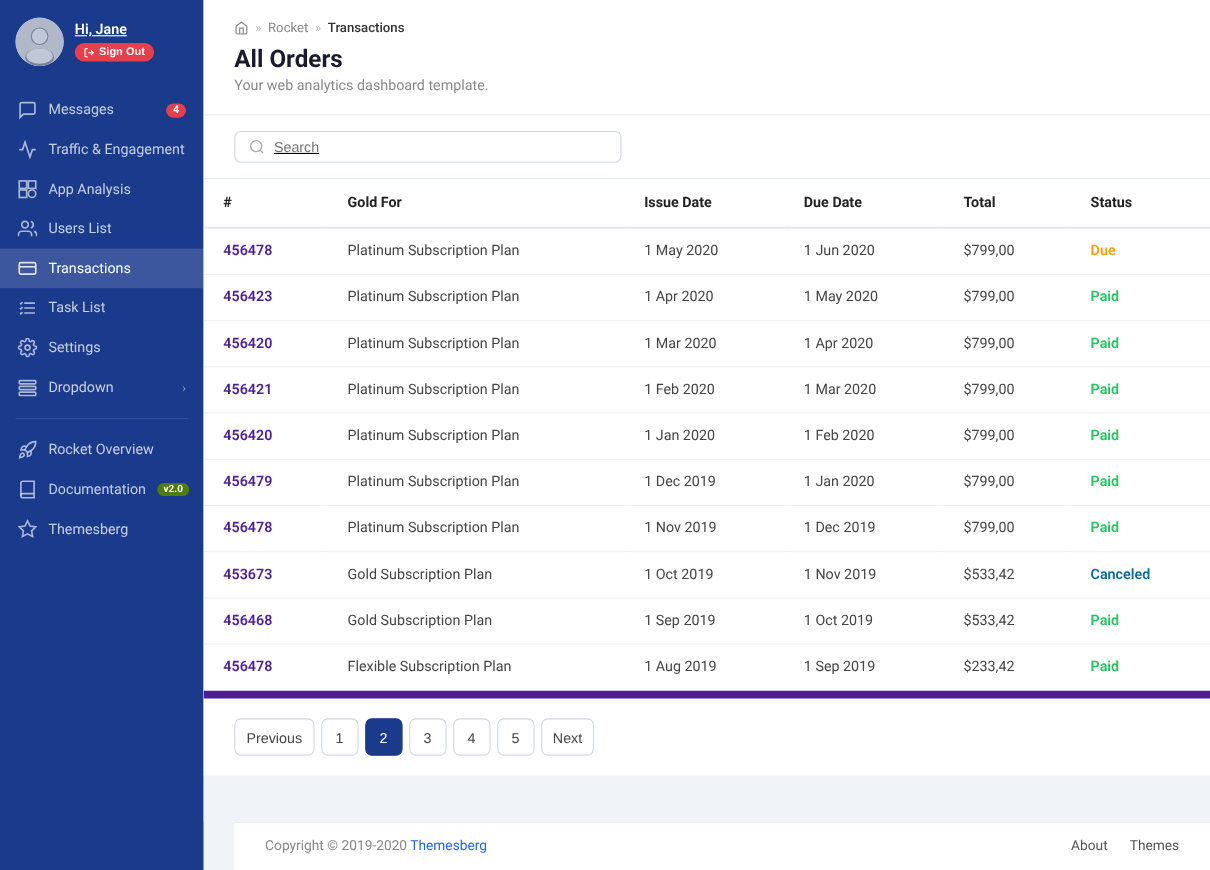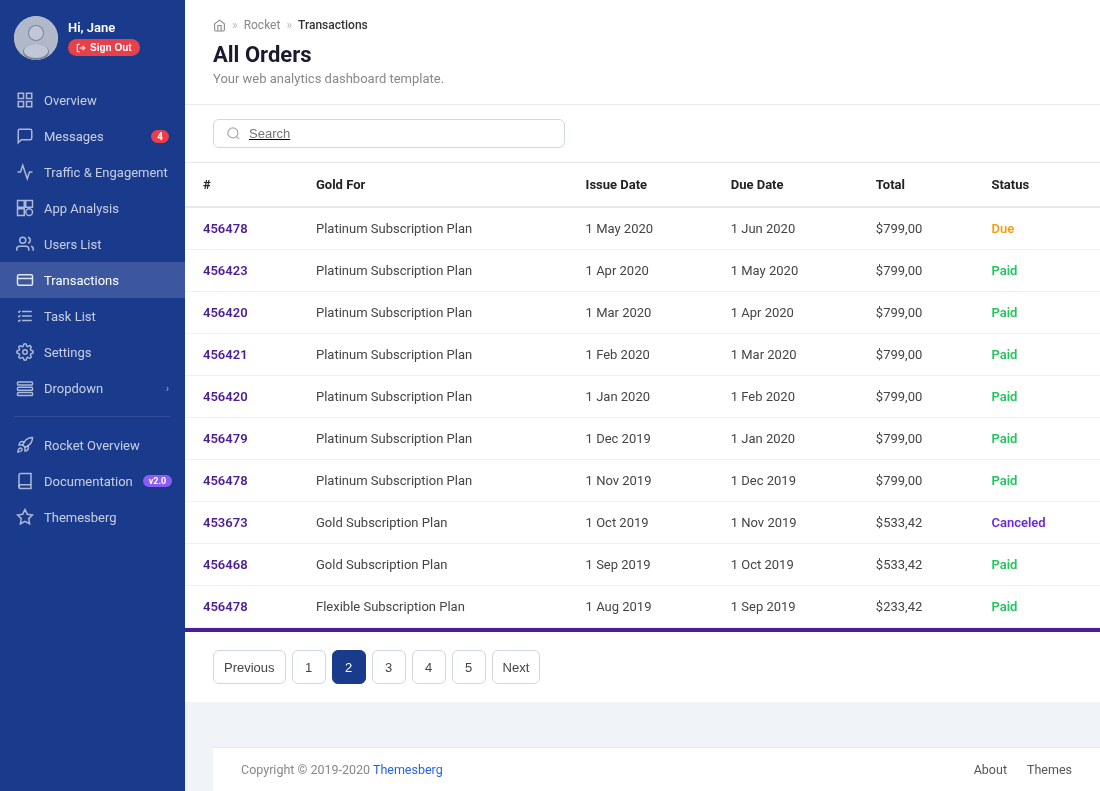--- a/index.html
+++ b/index.html
@@ -25,21 +25,21 @@
     .avatar {
       width: 44px;
       height: 44px;
       border-radius: 50%;
       background: #ccc;
       overflow: hidden;
       flex-shrink: 0;
     }
     .avatar svg { width: 44px; height: 44px; }
     .user-info { display: flex; flex-direction: column; }
-    .hi-name { font-size: 13px; font-weight: 600; color: #fff; }
+    .hi-name { font-size: 13px; font-weight: 600; color: #fff; text-decoration: underline; }
     .sign-out-btn {
       display: flex; align-items: center; gap: 4px;
       background: #e8404a; border: none; border-radius: 12px;
       color: #fff; font-size: 10px; font-weight: 600; padding: 3px 8px;
       cursor: pointer; margin-top: 4px; width: fit-content;
     }
     .sidebar-nav { flex: 1; padding: 8px 0; }
     .nav-item {
       display: flex; align-items: center; gap: 10px;
       padding: 9px 16px;
@@ -122,28 +122,28 @@
       text-align: left;
       font-weight: 700;
       color: #222;
       font-size: 13px;
     }
     tbody tr { border-bottom: 1px solid #eef0f5; }
     tbody td { padding: 13px 18px; color: #444; font-size: 13px; }
     .order-link { color: #4c1d95; text-decoration: none; font-weight: 600; }
     .status-due { color: #f59e0b; font-weight: 600; }
     .status-paid { color: #22c55e; font-weight: 600; }
-    .status-canceled { color: #6d28d9; font-weight: 600; }
+    .status-canceled { color: #0369a1; font-weight: 600; }
 
     
     .pagination-section {
       background: #fff;
       padding: 18px 28px;
       display: flex; align-items: center; gap: 6px;
-      border-top: 4px solid #4c1d95;
+      border-top: 7px solid #4c1d95;
     }
     .page-btn {
       display: flex; align-items: center; justify-content: center;
       min-width: 34px; height: 34px;
       border: 1.5px solid #d0d7e3;
       border-radius: 6px;
       background: #fff;
       color: #444;
       font-size: 13px;
       cursor: pointer;
@@ -187,29 +187,20 @@
             <polyline points="16 17 21 12 16 7"></polyline>
             <line x1="21" y1="12" x2="9" y2="12"></line>
           </svg>
         <span>Sign Out</span>
       </button>
     </div>
   </div>
 
   <nav class="sidebar-nav">
 
-    <div class="nav-item">
-      <svg class="nav-icon" viewBox="0 0 24 24" fill="none" stroke="currentColor" stroke-width="2">
-          <rect x="3" y="3" width="7" height="7"></rect>
-          <rect x="14" y="3" width="7" height="7"></rect>
-          <rect x="3" y="14" width="7" height="7"></rect>
-          <rect x="14" y="14" width="7" height="7"></rect>
-        </svg>
-      <span>Overview</span>
-    </div>
 
     <div class="nav-item">
       <svg class="nav-icon" viewBox="0 0 24 24" fill="none" stroke="currentColor" stroke-width="2">
           <path d="M21 15a2 2 0 0 1-2 2H7l-4 4V5a2 2 0 0 1 2-2h14a2 2 0 0 1 2 2z"></path>
         </svg>
       <span>Messages</span>
       <span class="nav-badge">4</span>
     </div>
 
     <div class="nav-item">
@@ -288,21 +279,21 @@
         </svg>
       <span>Rocket Overview</span>
     </div>
 
     <div class="nav-item">
       <svg class="nav-icon" viewBox="0 0 24 24" fill="none" stroke="currentColor" stroke-width="2">
           <path d="M4 19.5A2.5 2.5 0 0 1 6.5 17H20"></path>
           <path d="M6.5 2H20v20H6.5A2.5 2.5 0 0 1 4 19.5v-15A2.5 2.5 0 0 1 6.5 2z"></path>
         </svg>
       <span>Documentation</span>
-      <span class="nav-badge" style="background:#8b5cf6; font-size:9px;">v2.0</span>
+      <span class="nav-badge" style="background:#4d7c0f; font-size:9px;">v2.0</span>
     </div>
 
     <div class="nav-item">
       <svg class="nav-icon" viewBox="0 0 24 24" fill="none" stroke="currentColor" stroke-width="2">
           <polygon points="12 2 15.09 8.26 22 9.27 17 14.14 18.18 21.02 12 17.77 5.82 21.02 7 14.14 2 9.27 8.91 8.26 12 2"></polygon>
         </svg>
       <span>Themesberg</span>
     </div>
   </nav>
 </aside>

